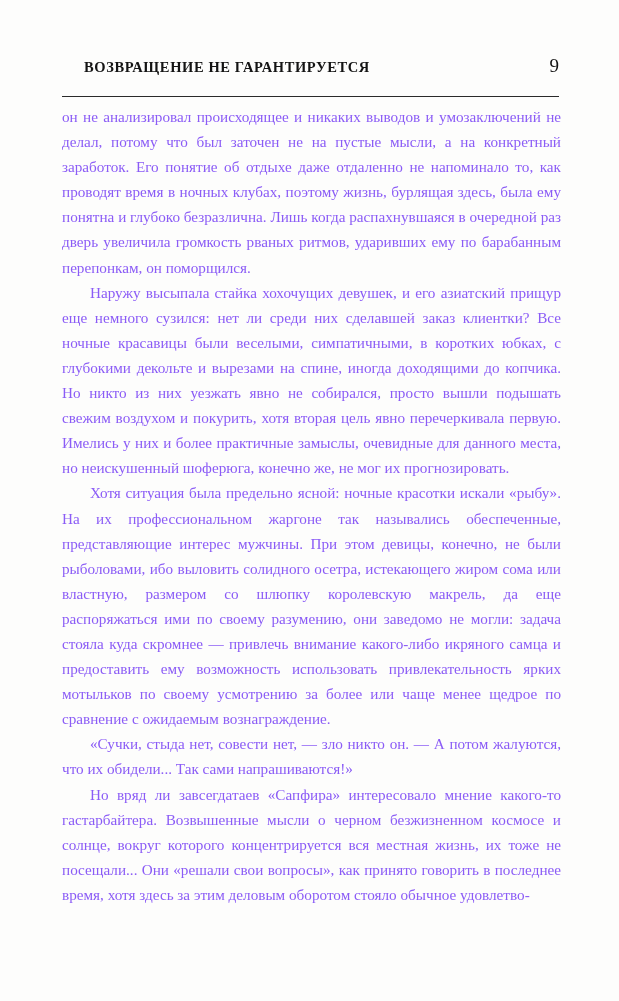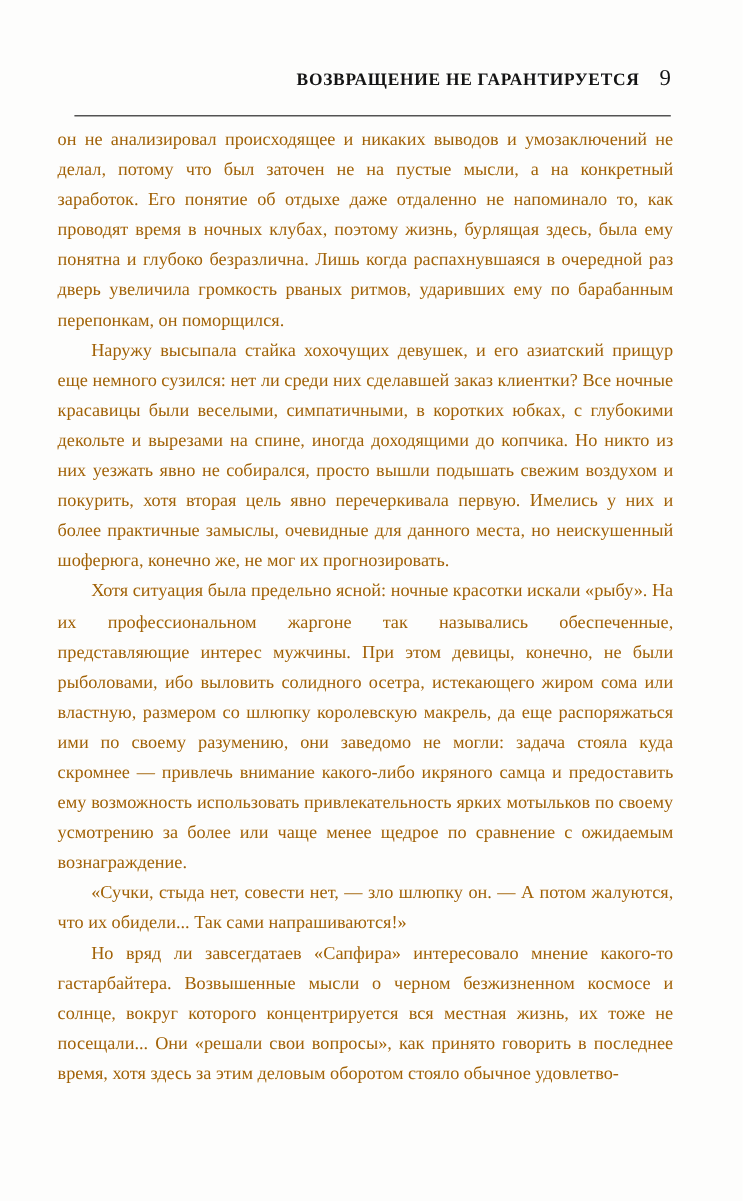--- a/index.html
+++ b/index.html
@@ -28,21 +28,21 @@
     right: 0;
     top: 55px;
     height: 30px;
     display: flex;
     align-items: baseline;
     padding: 0 60px 0 62px;
     box-sizing: border-box;
   }
   .running-title {
     flex: 1 1 auto;
-    text-align: right;
+    text-align: left;
     font-weight: bold;
     font-size: 14.5px;
     letter-spacing: 0.6px;
     color: #141414;
     white-space: nowrap;
     padding-left: 22px;
   }
   .page-number {
     flex: 0 0 auto;
     font-size: 19px;
@@ -53,29 +53,29 @@
   .rule {
     position: absolute;
     left: 62px;
     right: 60px;
     top: 96px;
     height: 1px;
     background: #2a2a2a;
   }
   .body-text {
     position: absolute;
-    left: 48px;
+    left: 62px;
     right: 58px;
     top: 104px;
     font-size: 15.2px;
     line-height: 25.1px;
     text-align: justify;
     text-justify: inter-word;
     hyphens: manual;
-    color: #a16207;
+    color: #8b5cf6;
   }
   .body-text p {
     margin: 0;
     text-indent: 28px;
   }
   .body-text p.noindent {
     text-indent: 0;
   }
 </style>
 </head>
@@ -87,17 +87,17 @@
     <div class="running-title">ВОЗВРАЩЕНИЕ НЕ ГАРАНТИРУЕТСЯ</div>
     <div class="page-number">9</div>
   </div>
 
   <div class="rule"></div>
 
   <div class="body-text">
     <p class="noindent">он не анализировал происходящее и никаких выводов и умозаключений не делал, потому что был заточен не на пустые мысли, а на конкретный заработок. Его понятие об отдыхе даже отдаленно не напоминало то, как проводят время в ночных клубах, поэтому жизнь, бурлящая здесь, была ему понятна и глубоко безразлична. Лишь когда распахнувшаяся в очередной раз дверь увеличила громкость рваных ритмов, ударивших ему по барабанным перепонкам, он поморщился.</p>
     <p>Наружу высыпала стайка хохочущих девушек, и его азиатский прищур еще немного сузился: нет ли среди них сделавшей заказ клиентки? Все ночные красавицы были веселыми, симпатичными, в коротких юбках, с глубокими декольте и вырезами на спине, иногда доходящими до копчика. Но никто из них уезжать явно не собирался, просто вышли подышать свежим воздухом и покурить, хотя вторая цель явно перечеркивала первую. Имелись у них и более практичные замыслы, очевидные для данного места, но неискушенный шоферюга, конечно же, не мог их прогнозировать.</p>
     <p>Хотя ситуация была предельно ясной: ночные красотки искали «рыбу». На их профессиональном жаргоне так назывались обеспеченные, представляющие интерес мужчины. При этом девицы, конечно, не были рыболовами, ибо выловить солидного осетра, истекающего жиром сома или властную, размером со шлюпку королевскую макрель, да еще распоряжаться ими по своему разумению, они заведомо не могли: задача стояла куда скромнее — привлечь внимание какого-либо икряного самца и предоставить ему возможность использовать привлекательность ярких мотыльков по своему усмотрению за более или чаще менее щедрое по сравнение с ожидаемым вознаграждение.</p>
-    <p>«Сучки, стыда нет, совести нет, — зло шлюпку он. — А потом жалуются, что их обидели... Так сами напрашиваются!»</p>
+    <p>«Сучки, стыда нет, совести нет, — зло никто он. — А потом жалуются, что их обидели... Так сами напрашиваются!»</p>
     <p>Но вряд ли завсегдатаев «Сапфира» интересовало мнение какого-то гастарбайтера. Возвышенные мысли о черном безжизненном космосе и солнце, вокруг которого концентрируется вся местная жизнь, их тоже не посещали... Они «решали свои вопросы», как принято говорить в последнее время, хотя здесь за этим деловым оборотом стояло обычное удовлетво-</p>
   </div>
 
 </div>
 
 </body></html>

